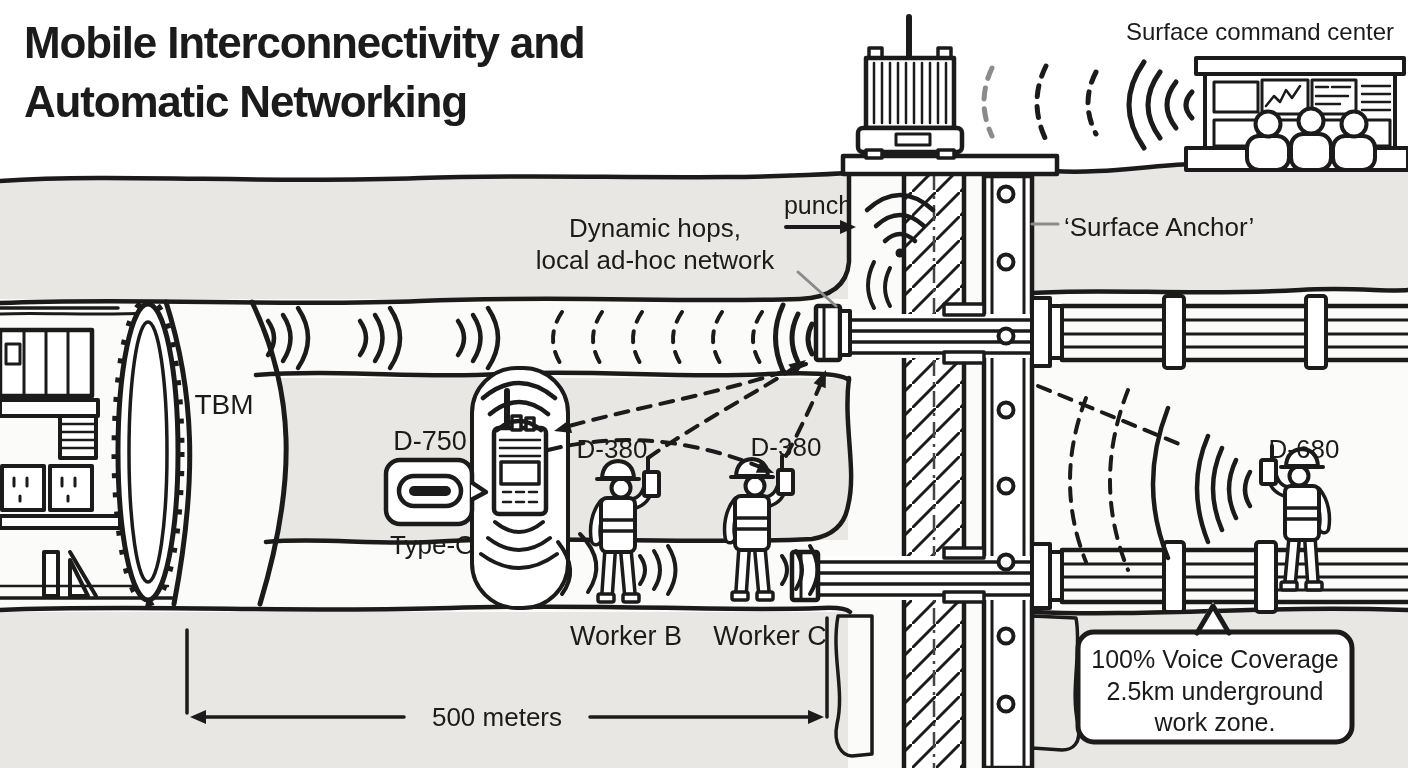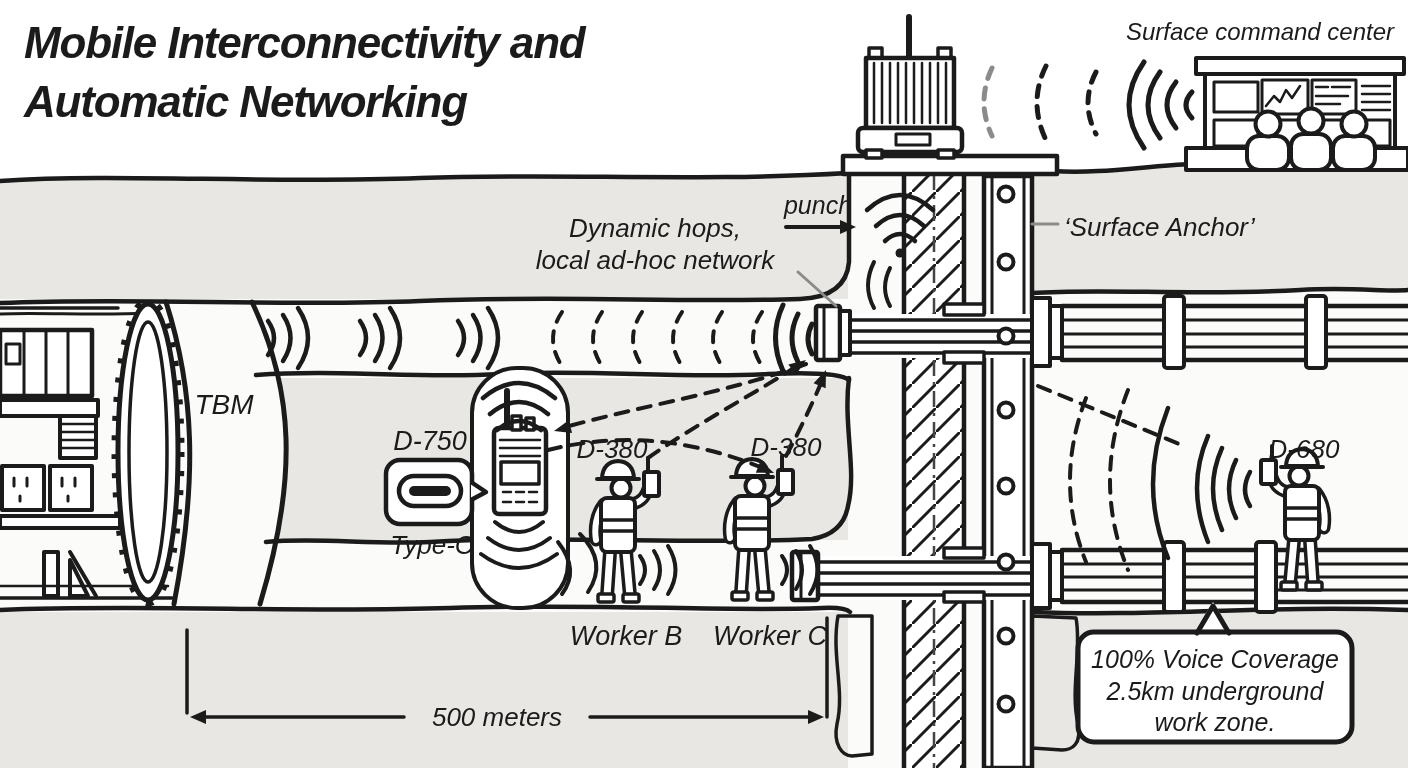--- a/index.html
+++ b/index.html
@@ -1,17 +1,17 @@
 <!DOCTYPE html>
 <html><head>
 <meta charset="utf-8">
 <style>
   html,body{margin:0;padding:0;background:#fff;width:1408px;height:768px;overflow:hidden;
     font-family:"Liberation Sans",sans-serif;}
-  #stage{position:relative;width:1408px;height:768px;font-style:italic;}
+  #stage{position:relative;width:1408px;height:768px;}
   svg{position:absolute;left:0;top:0;}
   .s{fill:none;stroke:#1b1b1b;stroke-linecap:round;stroke-linejoin:round;}
   .f{fill:#fff;stroke:#1b1b1b;stroke-linejoin:round;}
   .fn{fill:#fbfbf9;stroke:none;}
   .w2{stroke-width:2.5}.w3{stroke-width:3}.w35{stroke-width:3.5}.w4{stroke-width:4}
   .w45{stroke-width:4.5}.w5{stroke-width:5}
   .dash{stroke-dasharray:11 10}
   .dash2{stroke-dasharray:13 10}
   .gray{stroke:#8b8b8b}
   .ink{fill:#1b1b1b}

